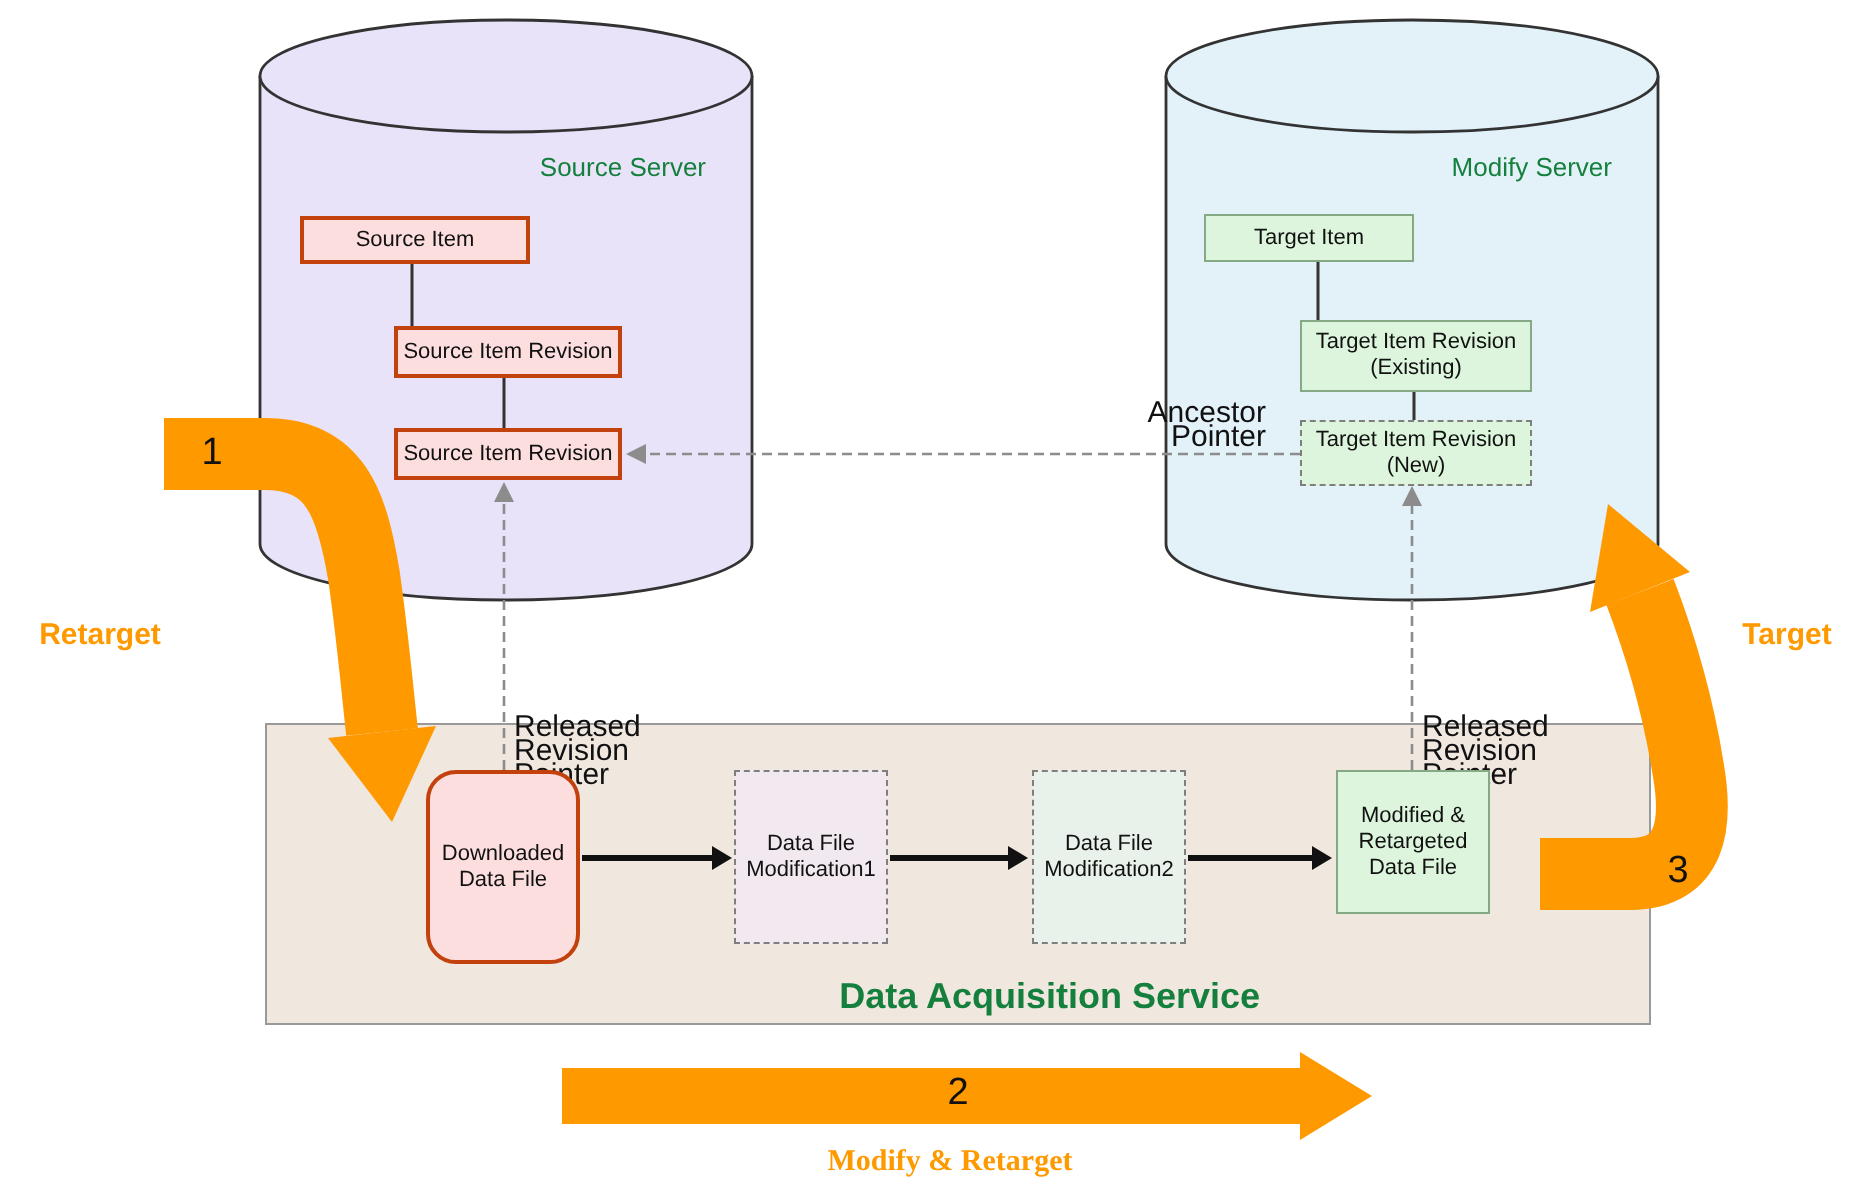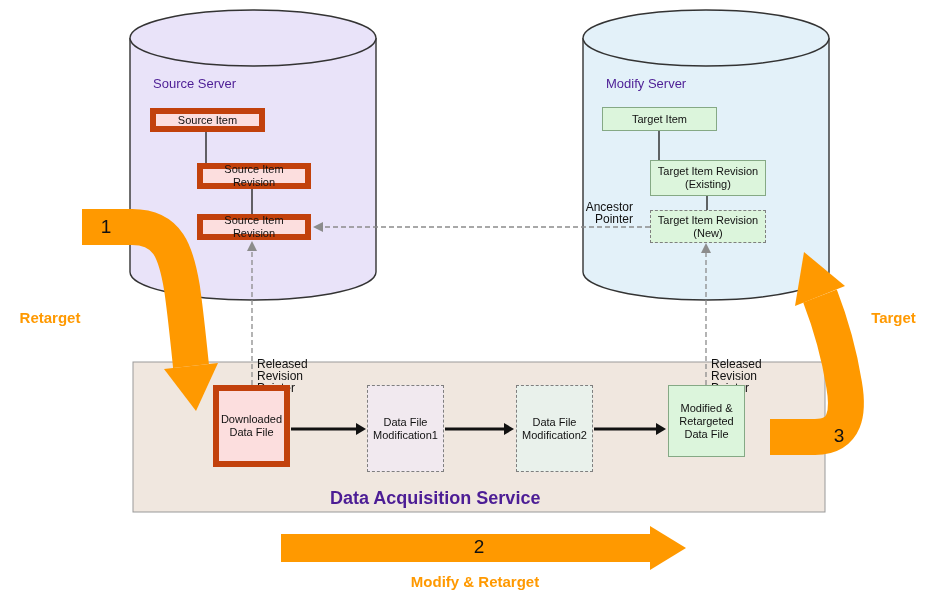--- a/index.html
+++ b/index.html
@@ -21,31 +21,31 @@
   .blk-head { fill: #111111; stroke: none; }
   .orange-band { stroke: var(--accent-orange, #FF9900); fill: none; }
   .orange-head { fill: var(--accent-orange, #FF9900); stroke: none; }
 
   
   .node {
     position: absolute; display: flex; align-items: center; justify-content: center;
     text-align: center; font-size: 11px; line-height: 13px; color: #111111;
     white-space: pre-line; box-sizing: border-box;
   }
-  .pink  { background: var(--pink-box-fill, #FCDEDE); border: 6px solid #c2410c; }
+  .pink  { background: var(--pink-box-fill, #FCDEDE); border: 2px solid #c2410c; }
   .green { background: var(--green-box-fill, #DCF5DC); border: 1px solid #85A985; }
   .green-dashed { background: var(--green-box-fill, #DCF5DC); border: 1px dashed #7F7F7F; }
   .mod1 { background: var(--mod1-fill, #F1E9EF); border: 1px dashed #7F7F7F; }
   .mod2 { background: var(--mod2-fill, #E9F1EB); border: 1px dashed #7F7F7F; }
 
   .title-label {
-    position: absolute; text-align: left; font-size: 13px; color: #4c1d95;
+    position: absolute; text-align: right; font-size: 13px; color: #15803d;
   }
   .small-label {
-    position: absolute; font-size: 12px; line-height: 12px; color: #111111;
+    position: absolute; font-size: 15px; line-height: 12px; color: #111111;
     white-space: pre-line;
   }
   .flow-label {
     position: absolute; font-size: 15px; font-weight: bold;
     color: var(--accent-orange, #FF8C00); text-align: center;
   }
   .flow-number {
     position: absolute; font-size: 19px; color: #111111; text-align: center; width: 22px;
   }
 </style>
@@ -115,46 +115,46 @@
     </g>
   </svg>
 
   <div class="title-label" style="left:153px; top:76px; width:200px;">Source Server</div>
   <div class="title-label" style="left:606px; top:76px; width:200px;">Modify Server</div>
 
   <div class="node pink" style="left:150px; top:108px; width:115px; height:24px;">Source Item</div>
   <div class="node pink" style="left:197px; top:163px; width:114px; height:26px;">Source Item Revision</div>
   <div class="node pink" style="left:197px; top:214px; width:114px; height:26px;">Source Item Revision</div>
 
-  <div class="node green" style="left:602px; top:107px; width:115px; height:24px;">Target Item</div>
+  <div class="node green" style="left:602px; top:107px; width:105px; height:24px;">Target Item</div>
   <div class="node green" style="left:650px; top:160px; width:116px; height:36px;">Target Item Revision
 (Existing)</div>
   <div class="node green-dashed" style="left:650px; top:210px; width:116px; height:33px;">Target Item Revision
 (New)</div>
 
   <div class="small-label" style="left:556px; top:201px; width:77px; text-align:right;">Ancestor
 Pointer</div>
   <div class="small-label" style="left:257px; top:358px; width:100px;">Released Revision
 Pointer</div>
   <div class="small-label" style="left:711px; top:358px; width:100px;">Released Revision
 Pointer</div>
 
-  <div class="node pink" style="left:213px; top:385px; width:77px; height:82px;">Downloaded
+  <div class="node pink" style="left:213px; top:385px; width:77px; height:97px;border-radius:15px;">Downloaded
 Data File</div>
   <div class="node mod1" style="left:367px; top:385px; width:77px; height:87px;">Data File
 Modification1</div>
   <div class="node mod2" style="left:516px; top:385px; width:77px; height:87px;">Data File
 Modification2</div>
   <div class="node green" style="left:668px; top:385px; width:77px; height:72px;">Modified &amp;
 Retargeted
 Data File</div>
 
   <div class="title-label" style="left:330px; top:488px; width:300px; font-size:18px;font-weight:bold;">Data Acquisition Service</div>
 
   <div class="flow-number" style="left:95px; top:216px;">1</div>
   <div class="flow-number" style="left:468px; top:536px;">2</div>
   <div class="flow-number" style="left:828px; top:425px;">3</div>
 
   <div class="flow-label" style="left:0px; top:309px; width:100px;">Retarget</div>
-  <div class="flow-label" style="left:365px; top:573px; width:220px;">Modify &amp; Retarget</div>
+  <div class="flow-label" style="left:365px; top:573px; width:220px;font-family:Liberation Serif, serif;">Modify &amp; Retarget</div>
   <div class="flow-label" style="left:856px; top:309px; width:75px;">Target</div>
 
 </div>
 
 </body></html>

